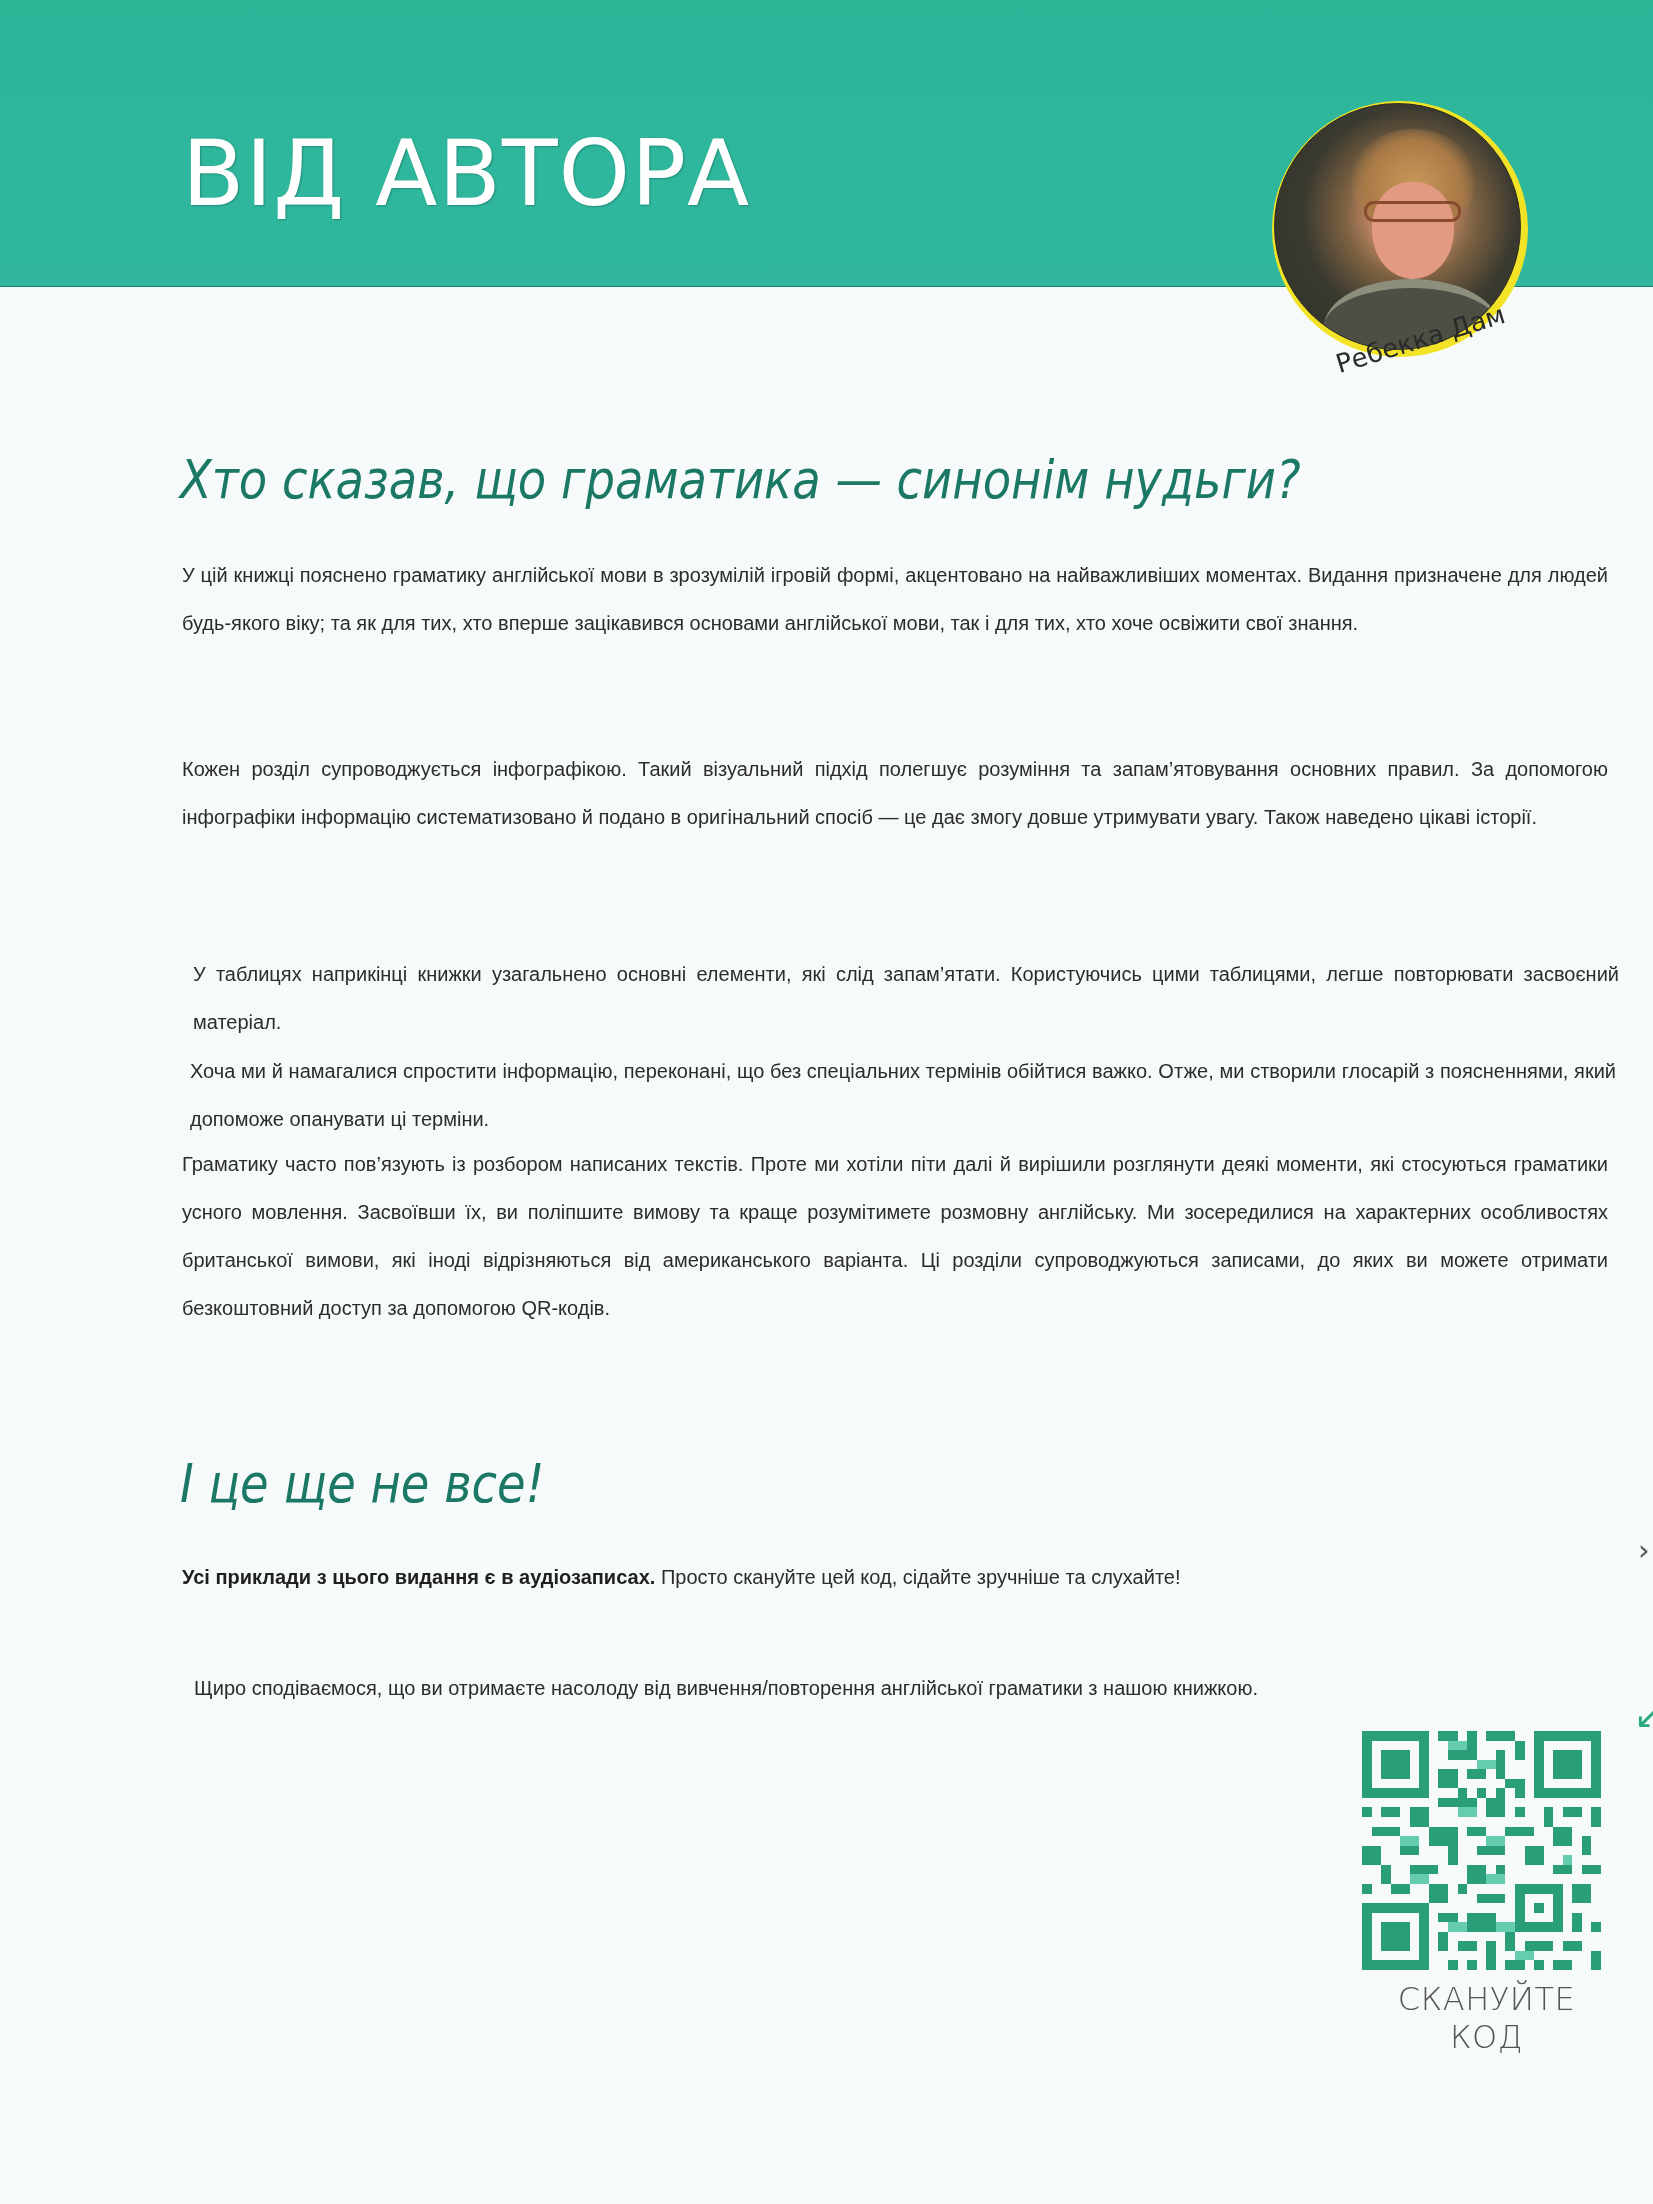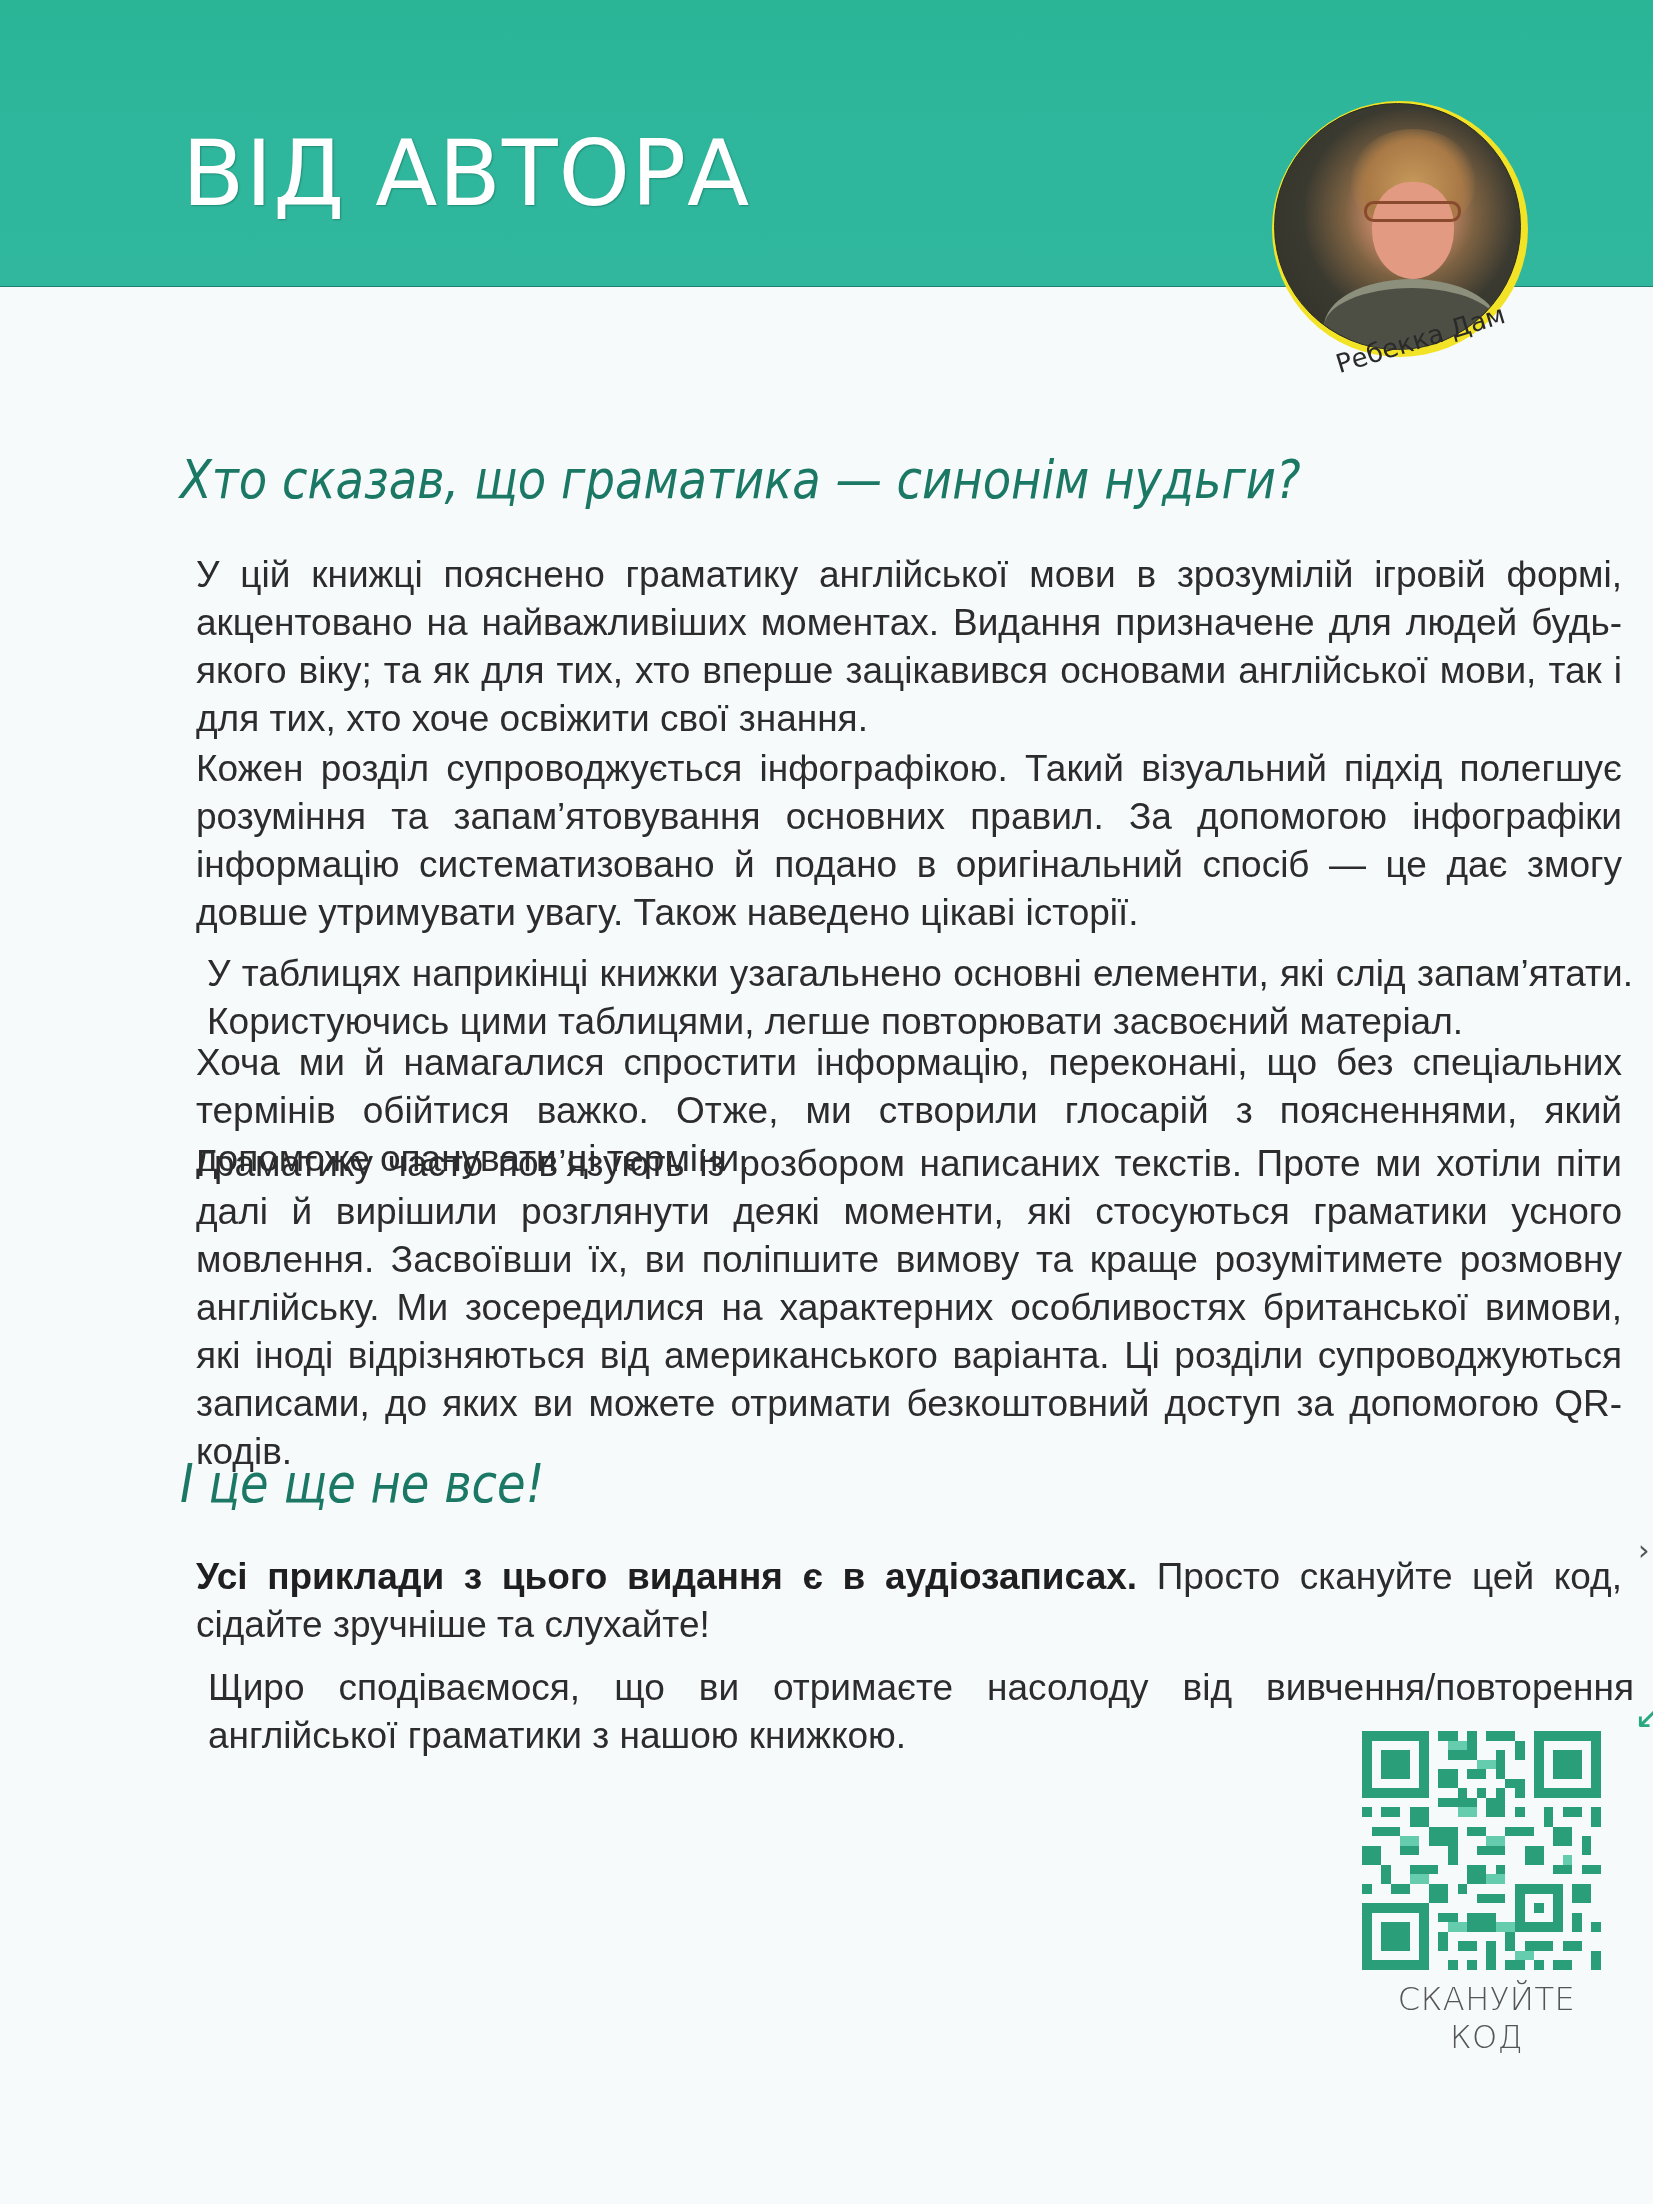--- a/index.html
+++ b/index.html
@@ -55,22 +55,22 @@
     transform: rotate(-17deg); transform-origin: left bottom;
   }
   .script-heading {
     font-family: "DejaVu Sans", sans-serif; font-style: italic; font-weight: 300;
     color: #1b7864; transform: scaleX(0.86); transform-origin: left center;
     white-space: nowrap;
   }
   .heading-1 { position: absolute; left: 180px; top: 448px; font-size: 54px; }
   .heading-2 { position: absolute; left: 180px; top: 1452px; font-size: 54px; }
   .body-text {
-    position: absolute; left: 196px; width: 1426px;
-    font-family: "Liberation Sans", sans-serif; font-size: 37px; line-height: 48px;
+    position: absolute; left: 182px; width: 1426px;
+    font-family: "Liberation Sans", sans-serif; font-size: 20px; line-height: 48px;
     color: #2c2c2c; text-align: justify; hyphens: manual;
   }
   .p1 { top: 551px; }
   .p2 { top: 745px; }
   .p3 { top: 939px; }
   .p4 { top: 1039px; }
   .p5 { top: 1140px; }
   .p6 { top: 1553px; }
   .p7 { top: 1652px; }
   .body-text b { font-weight: bold; color: #1f1f1f; }
@@ -101,21 +101,21 @@
   <div class="glasses"></div>
   <div class="shirt"></div>
 </div>
 <div class="author-name">Ребекка Дам</div>
 
 <div class="script-heading heading-1">Хто сказав, що граматика — синонім нудьги?</div>
 
 <p class="body-text p1" style="margin:0">У цій книжці пояснено граматику англійської мови в зрозумілій ігровій формі, акценто­вано на найважливіших моментах. Видання призначене для людей будь-якого віку; та як для тих, хто вперше зацікавився основами англійської мови, так і для тих, хто хоче освіжити свої знання.</p>
 <p class="body-text p2" style="margin:0">Кожен розділ супроводжується інфографікою. Такий візуальний підхід полегшує розуміння та запам’ятовування основних правил. За допомогою інфографіки інформацію система­тизовано й подано в оригінальний спосіб — це дає змогу довше утримувати увагу. Також наведено цікаві історії.</p>
 <p class="body-text p3" style="margin:11px">У таблицях наприкінці книжки узагальнено основні елементи, які слід запам’ятати. Кори­стуючись цими таблицями, легше повторювати засвоєний матеріал.</p>
-<p class="body-text p4" style="margin:0">Хоча ми й намагалися спростити інформацію, переконані, що без спеціальних термінів обій­тися важко. Отже, ми створили глосарій з поясненнями, який допоможе опанувати ці терміни.</p>
+<p class="body-text p4" style="margin:8px">Хоча ми й намагалися спростити інформацію, переконані, що без спеціальних термінів обій­тися важко. Отже, ми створили глосарій з поясненнями, який допоможе опанувати ці терміни.</p>
 <p class="body-text p5" style="margin:0">Граматику часто пов’язують із розбором написаних текстів. Проте ми хотіли піти далі й вирі­шили розглянути деякі моменти, які стосуються граматики усного мовлення. Засвоївши їх, ви поліпшите вимову та краще розумітимете розмовну англійську. Ми зосередилися на характерних особливостях британської вимови, які іноді відрізняються від американського варіанта. Ці розділи супроводжуються записами, до яких ви можете отримати безкоштов­ний доступ за допомогою QR-кодів.</p>
 
 <div class="script-heading heading-2">І це ще не все!</div>
 
 <p class="body-text p6" style="margin:0"><b>Усі приклади з цього видання є в аудіозаписах.</b><span> Просто скануйте цей код, сідайте зруч­ніше та слухайте!</span></p>
 <p class="body-text p7" style="margin:12px"><span>Щиро сподіваємося, що ви отримаєте насолоду від вивчення/повторення англійської грама­тики з нашою книжкою.</span></p>
 
 <span class="arrow-mark arrow-top">›</span>
 <span class="arrow-mark arrow-bottom">↙</span>
 

